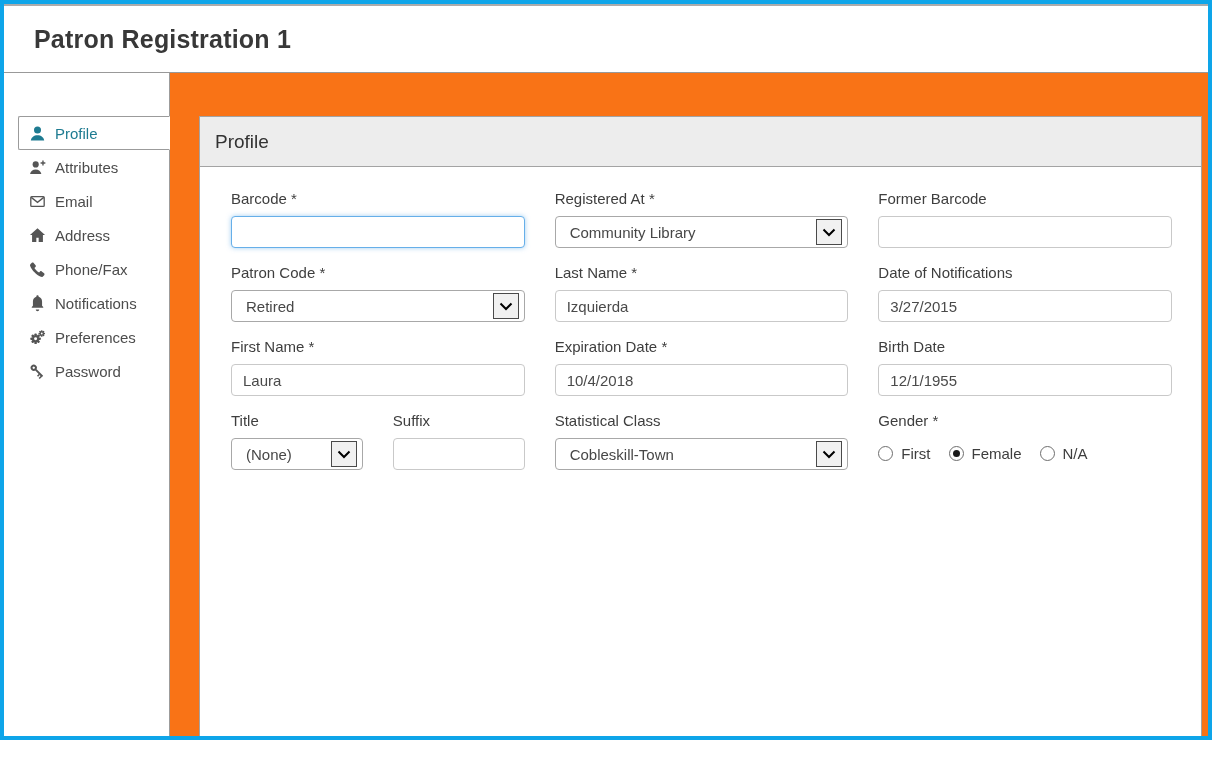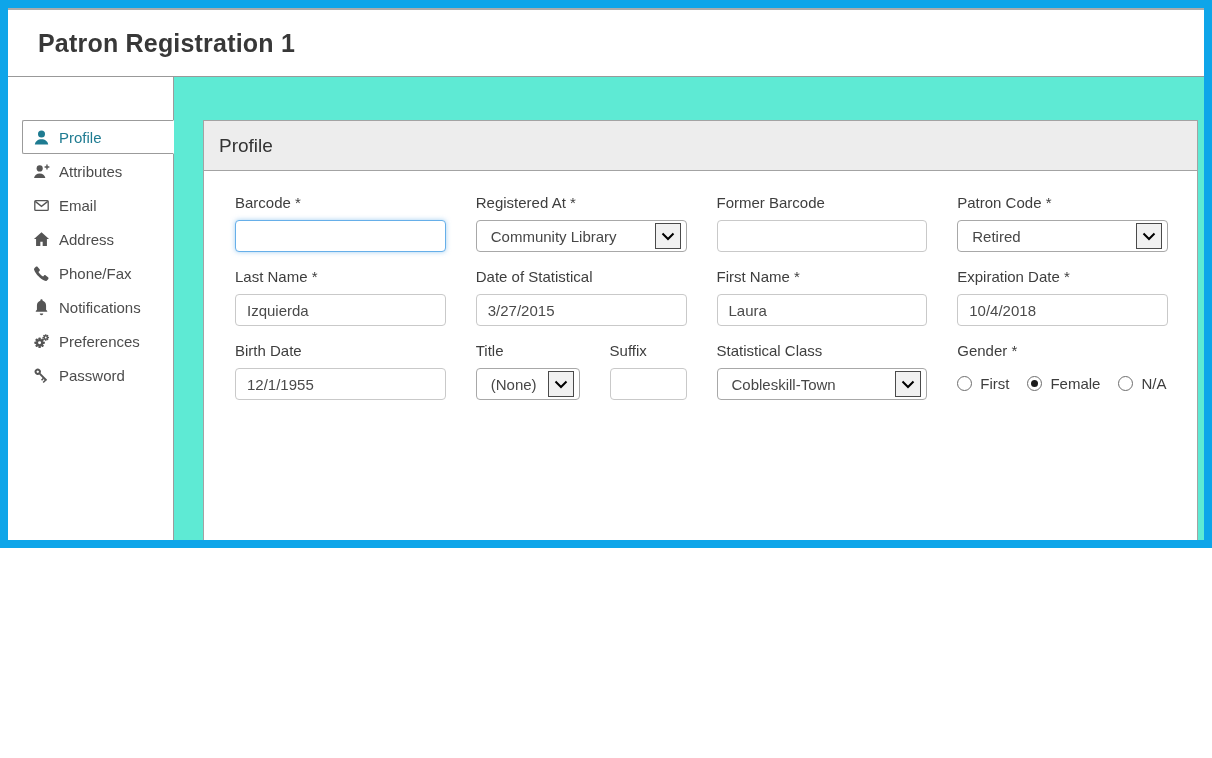--- a/index.html
+++ b/index.html
@@ -1,23 +1,23 @@
 <!DOCTYPE html>
 <html><head>
 <meta charset="utf-8">
 <style>
   * { box-sizing: border-box; margin: 0; padding: 0; }
   html, body { background: #fff; }
   body { font-family: "Liberation Sans", sans-serif; }
 
   .frame {
     position: relative;
-    width: 1212px; height: 548px;
-    border: 8px solid #0ea5e9;
-    background: #5eead4;
+    width: 1212px; height: 740px;
+    border: 4px solid #0ea5e9;
+    background: #f97316;
     overflow: hidden;
   }
   .top-line { height: 2px; background: #ababab; }
 
   .app-header {
     height: 67px;
     display: flex; align-items: center;
     padding-left: 30px;
     border-bottom: 1px solid #999;
     background: #fff;
@@ -68,21 +68,21 @@
   .panel-header {
     height: 50px;
     background: #ededed;
     border-bottom: 1px solid #a3a3a3;
     display: flex; align-items: center;
     padding-left: 15px;
     font-size: 19px; color: #333;
   }
   .panel-body { padding: 22px 29px 0 31px; }
 
-  .form-grid { display: grid; grid-template-columns: 1fr 1fr 1fr 1fr; column-gap: 30px; }
+  .form-grid { display: grid; grid-template-columns: 1fr 1fr 1fr; column-gap: 30px; }
   .field-row { margin-bottom: 15px; }
   .field-label {
     display: block;
     font-size: 15px; color: #3e3e3e;
     margin-bottom: 7px;
     height: 20px; line-height: 20px;
   }
   .text-input {
     width: 100%; height: 32px;
     border: 1px solid #c9c9c9; border-radius: 4px;
@@ -308,21 +308,21 @@
                     </svg>
                   </span>
               </div>
             </div>
 
             <div class="field-row">
               <label class="field-label">Last Name *</label>
               <input class="text-input" type="text" value="Izquierda" style="">
             </div>
             <div class="field-row">
-              <label class="field-label">Date of Statistical</label>
+              <label class="field-label">Date of Notifications</label>
               <input class="text-input" type="text" value="3/27/2015" style="">
             </div>
 
             <div class="field-row">
               <label class="field-label">First Name *</label>
               <input class="text-input" type="text" value="Laura" style="">
             </div>
             <div class="field-row">
               <label class="field-label">Expiration Date *</label>
               <input class="text-input" type="text" value="10/4/2018" style="">

